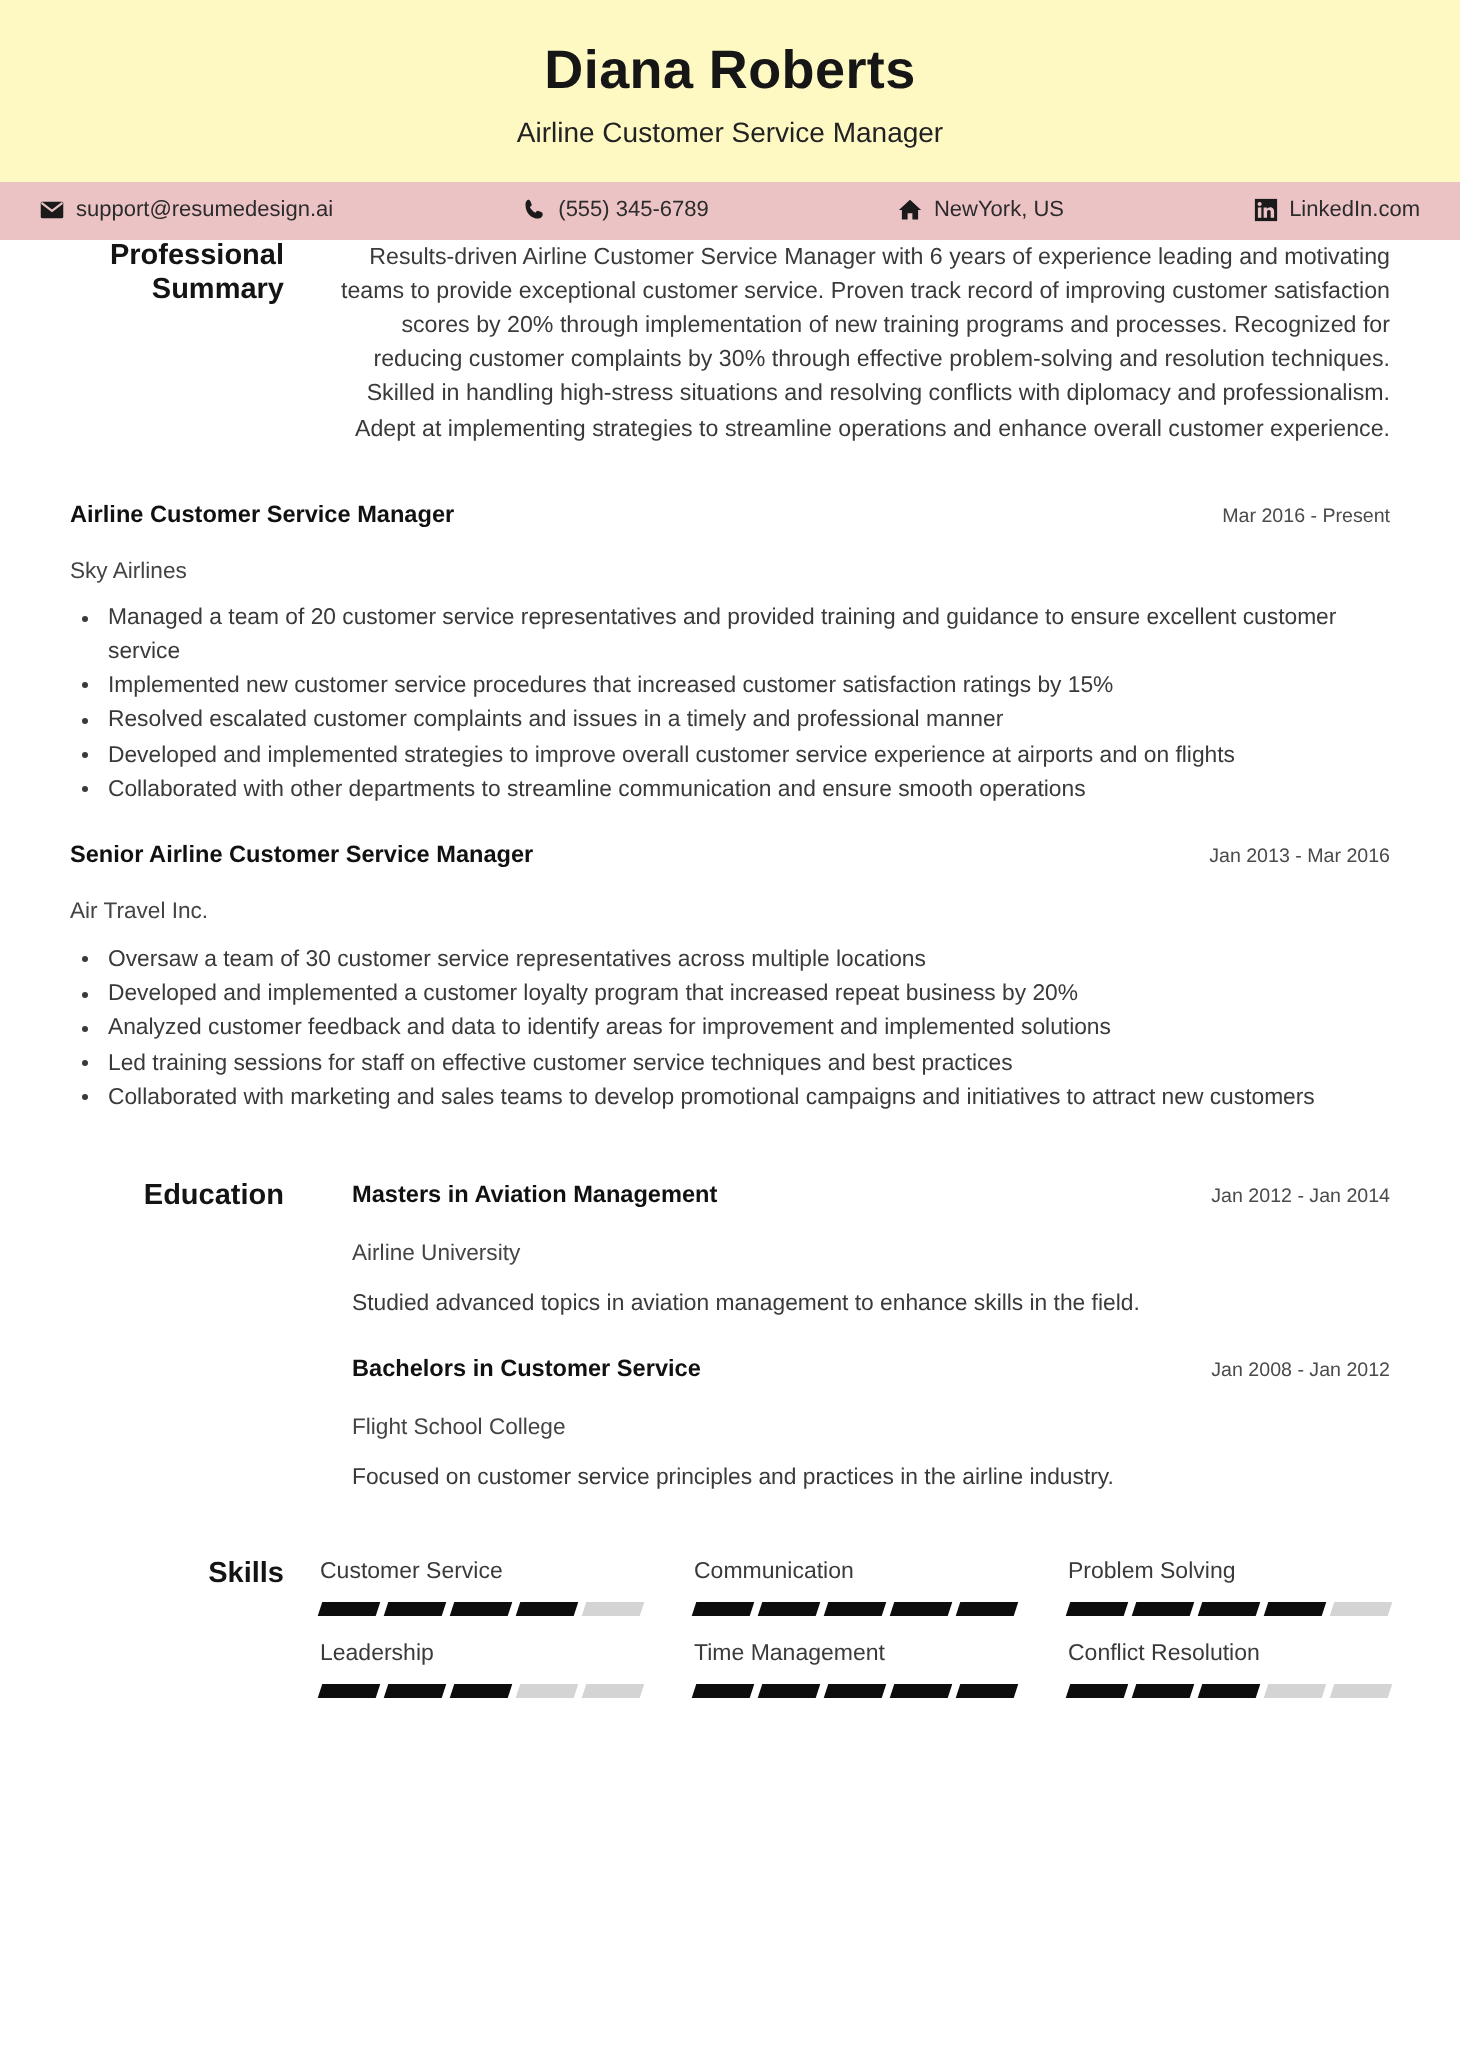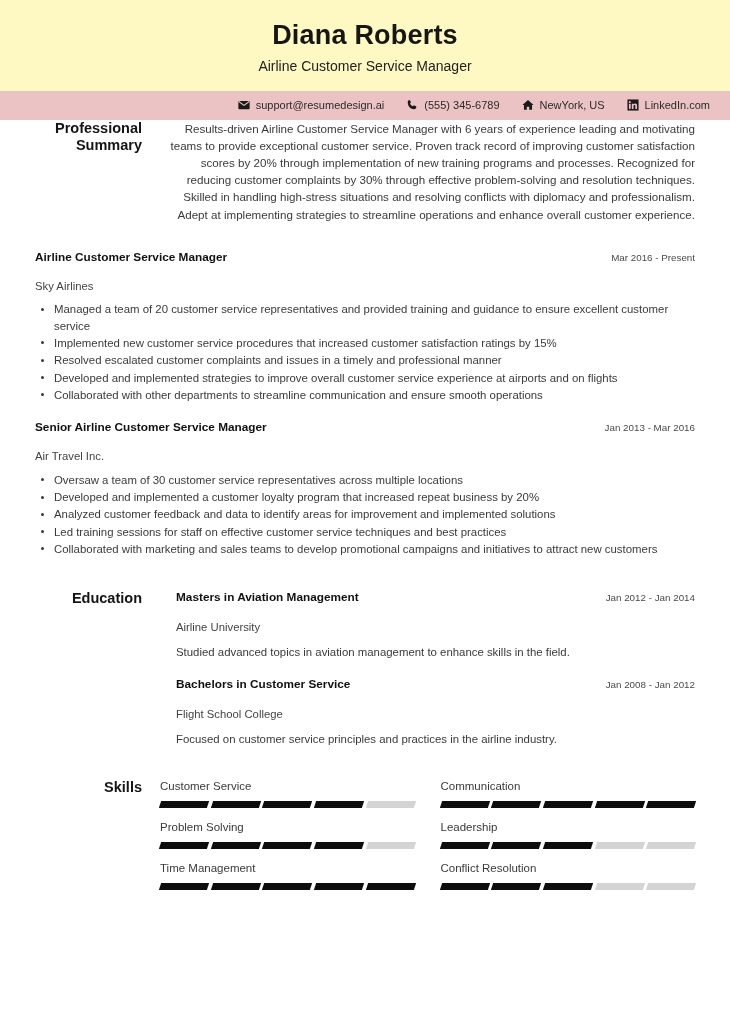--- a/index.html
+++ b/index.html
@@ -28,21 +28,21 @@
   .hdr-role {
     margin-top: 7px;
     font-size: 14px;
     color: #222222;
     line-height: 1.2;
   }
   .hdr-contact-band {
     background: #ecc3c4;
     padding: 8px 20px 9px 20px;
     display: flex;
-    justify-content: flex-end;
+    justify-content: space-between;
     align-items: center;
     gap: 22px;
   }
   .contact-item {
     display: flex;
     align-items: center;
     gap: 6px;
     font-size: 11px;
     color: #2b2b2b;
     white-space: nowrap;
@@ -145,21 +145,21 @@
     margin-top: 9px;
   }
 
   
   #sec-education { padding-top: 32px; gap: 16px; }
 
   
   #sec-skills { padding-top: 32px; }
   .skills-grid {
     display: grid;
-    grid-template-columns: 1fr 1fr;
+    grid-template-columns: 1fr 1fr 1fr;
     column-gap: 26px;
     row-gap: 12px;
   }
   .skill { }
   .skill-name {
     font-size: 11.5px;
     color: #3a3a3a;
     line-height: 1.3;
     margin-bottom: 7px;
   }

